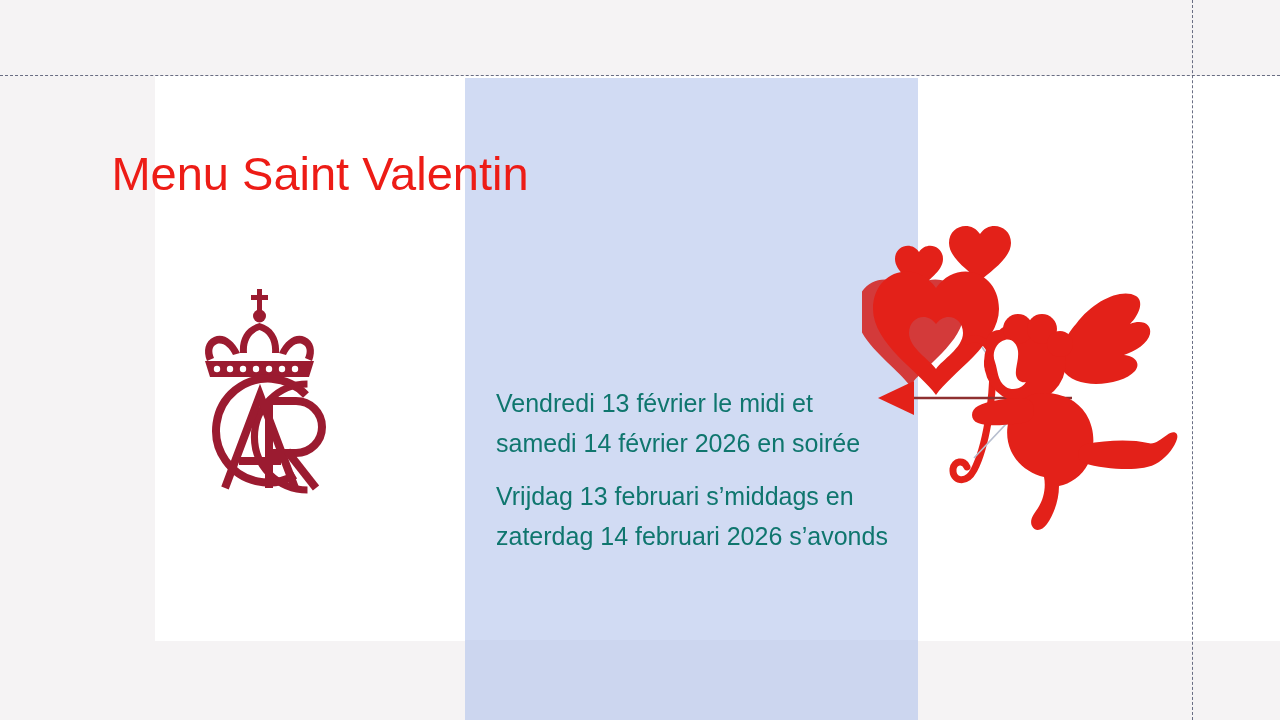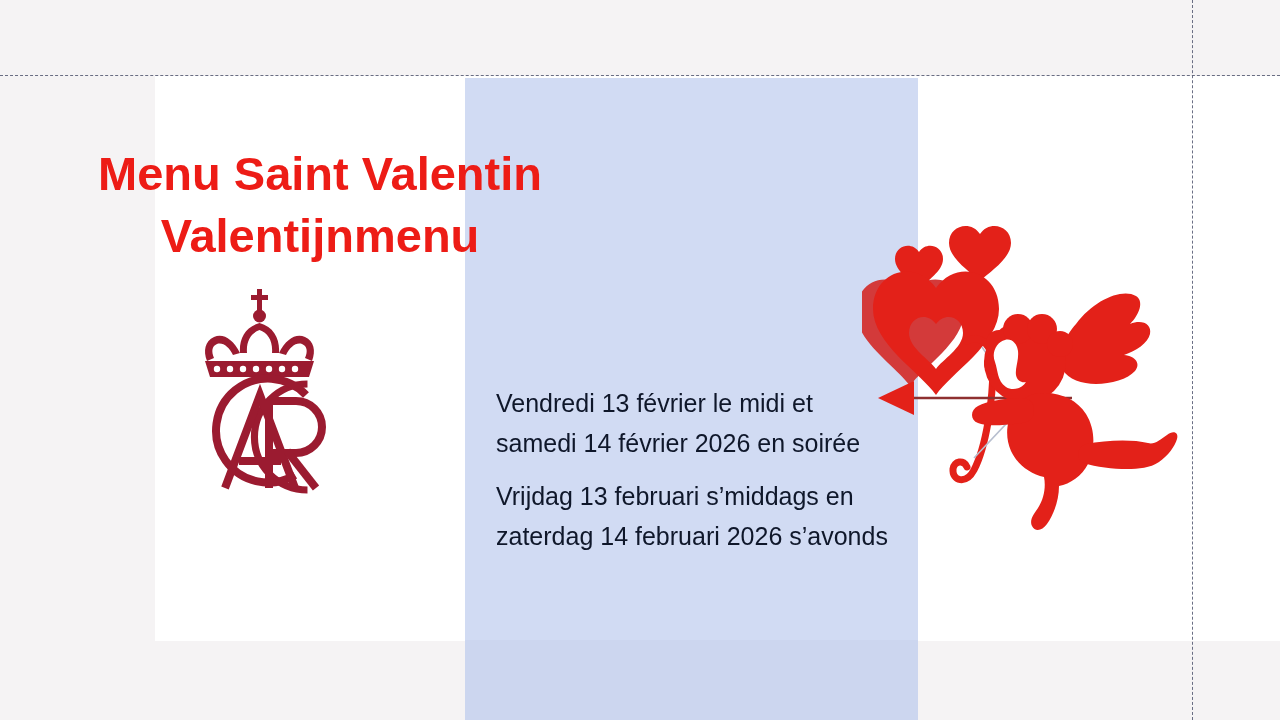--- a/index.html
+++ b/index.html
@@ -68,33 +68,33 @@
     left: 60px;
     top: 143px;
     width: 520px;
     text-align: center;
     z-index: 6;
   }
   .title-line {
     color: #ed1c16;
     font-size: 47px;
     line-height: 62px;
-    font-weight: bold;
+    font-weight: normal;
     white-space: nowrap;
   }
   
   .body-block {
     position: absolute;
     left: 496px;
     top: 383px;
     width: 400px;
     z-index: 6;
   }
   .body-para {
-    color: #0f172a;
+    color: #0f766e;
     font-size: 25px;
     line-height: 40px;
     margin: 0 0 13px 0;
   }
   .body-para:last-child { margin-bottom: 12px; }
 
   
   .logo-emblem {
     position: absolute;
     left: 183px;
@@ -121,21 +121,20 @@
   <div class="slide-page"></div>
 
   <div class="blue-band"></div>
   <div class="blue-band-overflow"></div>
 
   <div class="guide-h"></div>
   <div class="guide-v"></div>
 
   <div class="title-block">
     <div class="title-line">Menu Saint Valentin</div>
-    <div class="title-line">Valentijnmenu</div>
   </div>
 
   <div class="body-block">
     <p class="body-para">Vendredi 13 février  le midi et samedi 14 février 2026 en soirée</p>
     <p class="body-para">Vrijdag 13 februari  s’middags en zaterdag 14 februari 2026 s’avonds</p>
   </div>
 
   <div class="logo-emblem">
     <svg viewBox="0 0 155 225" width="155" height="225" aria-hidden="true">
       <g fill="none" stroke="#9b1b30" stroke-width="7">

